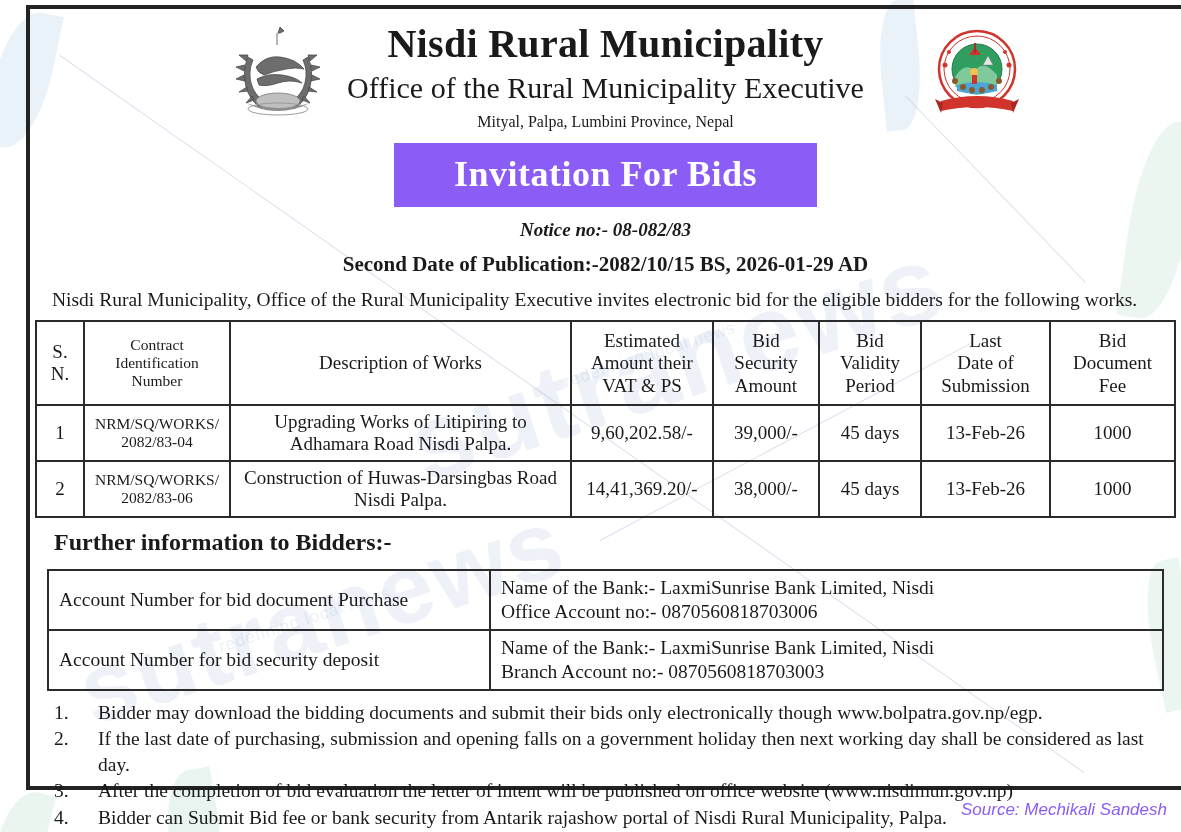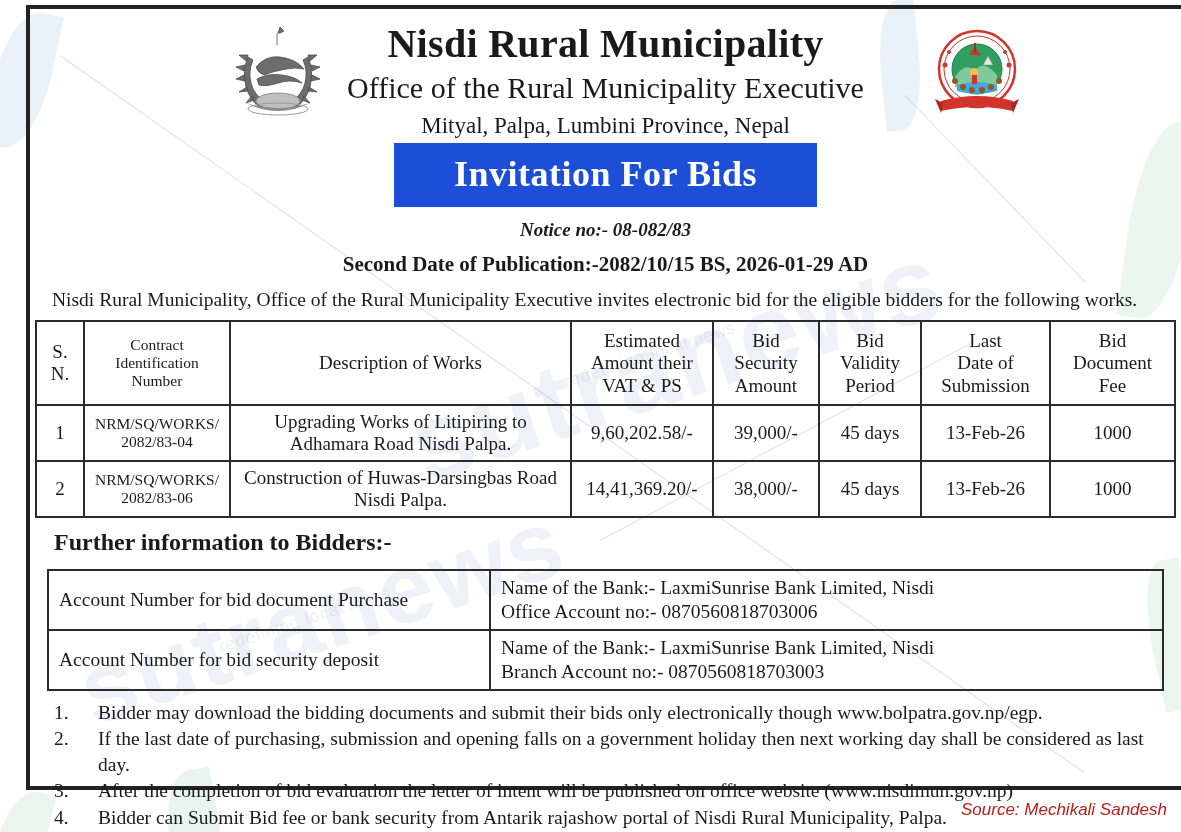--- a/index.html
+++ b/index.html
@@ -115,32 +115,32 @@
     letter-spacing: 0.3px;
     line-height: 1.05;
   }
   #org-office {
     font-size: 30px;
     line-height: 1.25;
     margin-top: 4px;
     font-weight: 400;
   }
   #org-address {
-    font-size: 23px;
+    font-size: 16px;
     margin-top: 6px;
   }
 
   
   #title-banner-wrap {
     text-align: center;
     margin-top: 8px;
   }
   #title-banner {
     display: inline-block;
-    background: #1d4ed8;
+    background: #8b5cf6;
     color: #ffffff;
     font-size: 36px;
     font-weight: bold;
     padding: 10px 60px 12px 60px;
     letter-spacing: 0.5px;
     min-width: 300px;
   }
   #notice-no {
     text-align: center;
     font-size: 19px;
@@ -235,21 +235,21 @@
   }
 
   
   #source-caption {
     position: absolute;
     right: 14px;
     top: 800px;
     font-family: "Liberation Sans", sans-serif;
     font-style: italic;
     font-size: 17px;
-    color: #b91c1c;
+    color: #8b5cf6;
     z-index: 3;
   }
 </style>
 </head>
 <body>
 
 <div id="watermark-layer">
   <div class="wm-leaf wm-leaf-a"></div>
   <div class="wm-leaf wm-leaf-b"></div>
   <div class="wm-leaf wm-leaf-c"></div>

